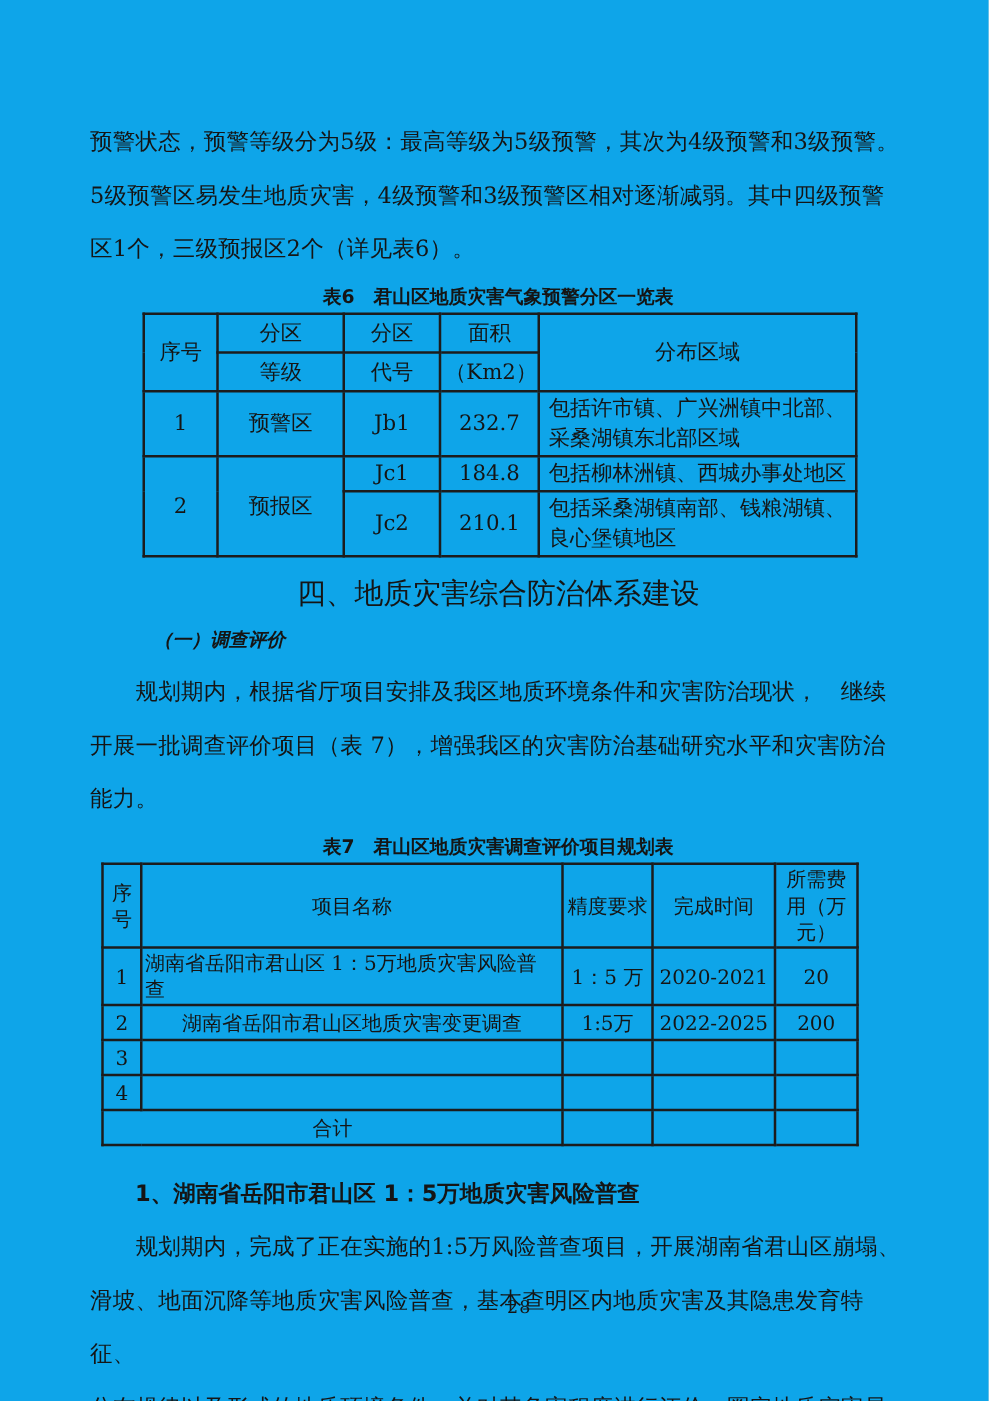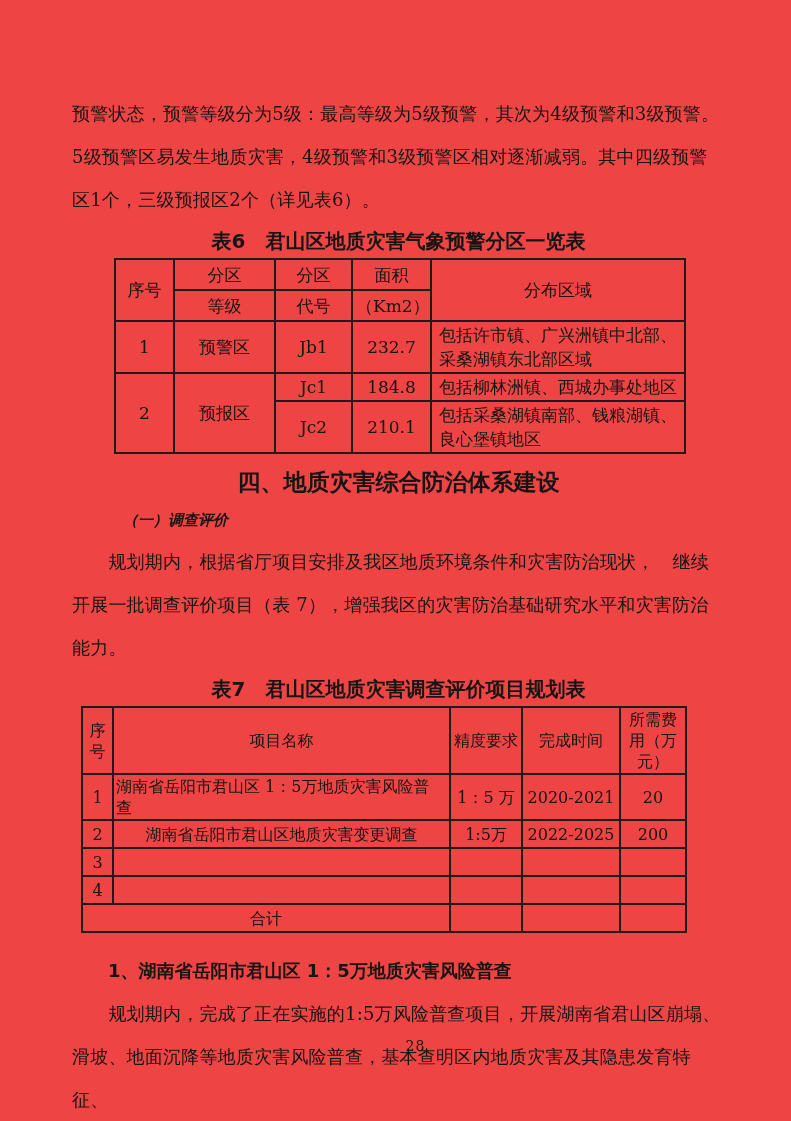--- a/index.html
+++ b/index.html
@@ -2,38 +2,38 @@
 <html><head>
 <meta charset="utf-8">
 <style>
   * { margin: 0; padding: 0; box-sizing: border-box; }
   html, body { background: #e8e8e8; }
   .page {
     position: relative;
     width: 791px;
     height: 1121px;
     margin: 0 auto;
-    background: #ef4444;
+    background: #0ea5e9;
     color: #151515;
     font-family: "DejaVu Serif", "Liberation Serif", serif;
     padding: 92px 66px 0 72px;
     overflow: hidden;
   }
   p.body-text {
     font-size: 18px;
     line-height: 43px;
     letter-spacing: 0.2px;
     white-space: pre-line;
     text-align: left;
   }
   .table-caption {
     text-align: center;
     font-weight: bold;
     font-family: "DejaVu Sans", "Liberation Sans", sans-serif;
-    font-size: 20px;
+    font-size: 15px;
     margin-top: 7px;
     margin-bottom: 3px;
   }
   table {
     border-collapse: collapse;
     table-layout: fixed;
     border: 2px solid #701a75;
   }
   td {
     border: 2px solid #1c1c1c;
@@ -55,21 +55,21 @@
   
   .t7 { margin-left: 9px; width: 604px; }
   .t7 td { font-size: 16px; line-height: 21px; }
   .t7 tr:nth-child(1) td { height: 46px; }
   .t7 tr:nth-child(n+2) td { height: 28px; }
   .t7 tr:nth-child(2) td:nth-child(2) { text-align: left; padding-left: 2px; padding-right: 4px; }
   
   h1.section {
     font-family: "DejaVu Sans", "Liberation Sans", sans-serif;
     font-size: 23px;
-    font-weight: bold;
+    font-weight: normal;
     text-align: center;
     margin-top: 13px;
   }
   h2.subsection {
     font-family: "DejaVu Sans", "Liberation Sans", sans-serif;
     font-size: 15px;
     font-weight: bold;
     margin: 13px 0 0 51px;
     font-style: italic;
   }

